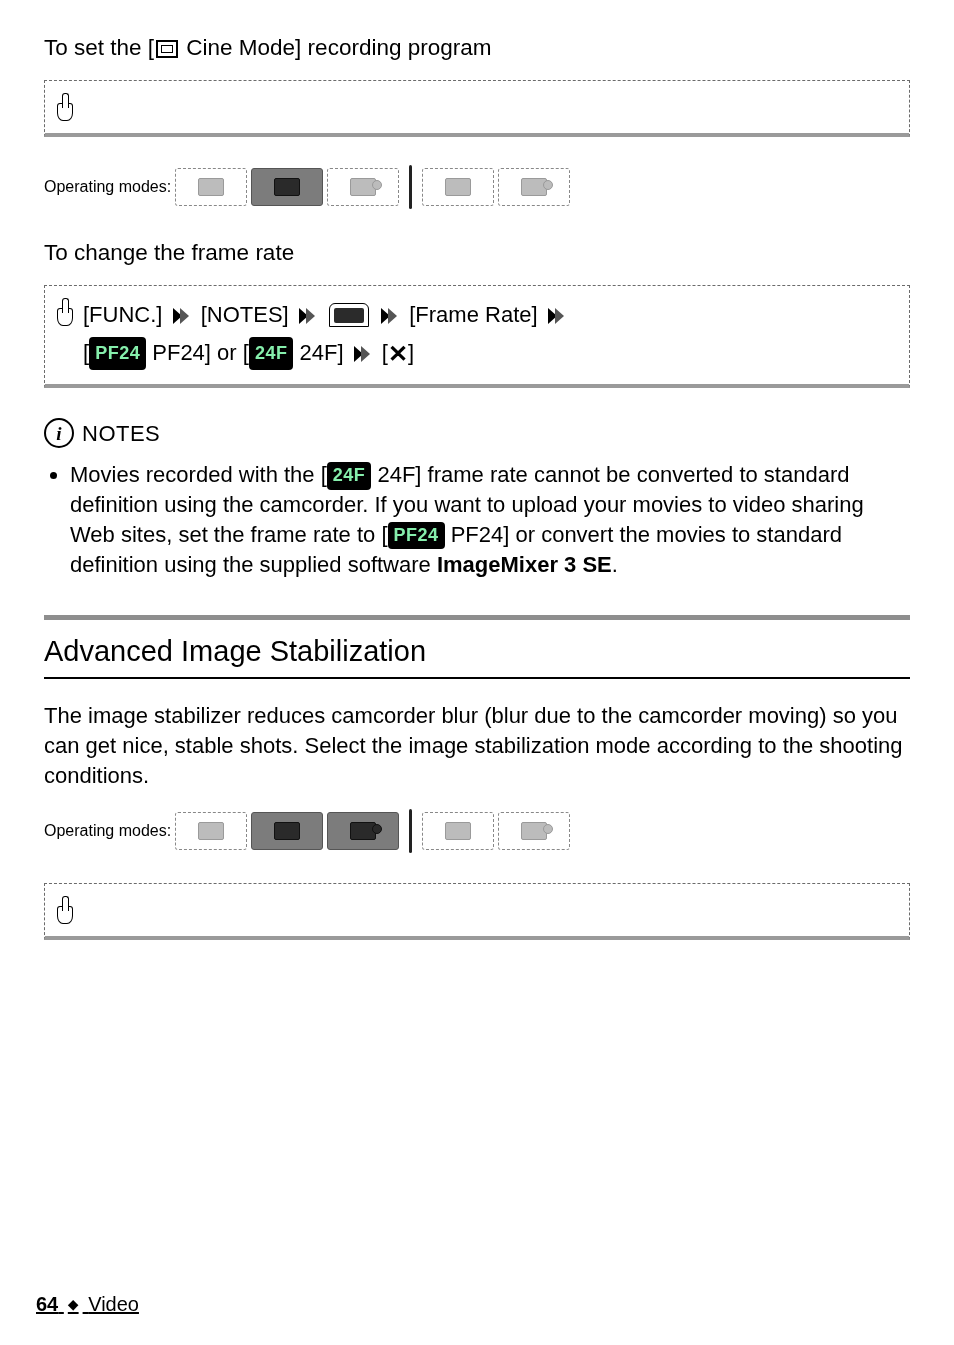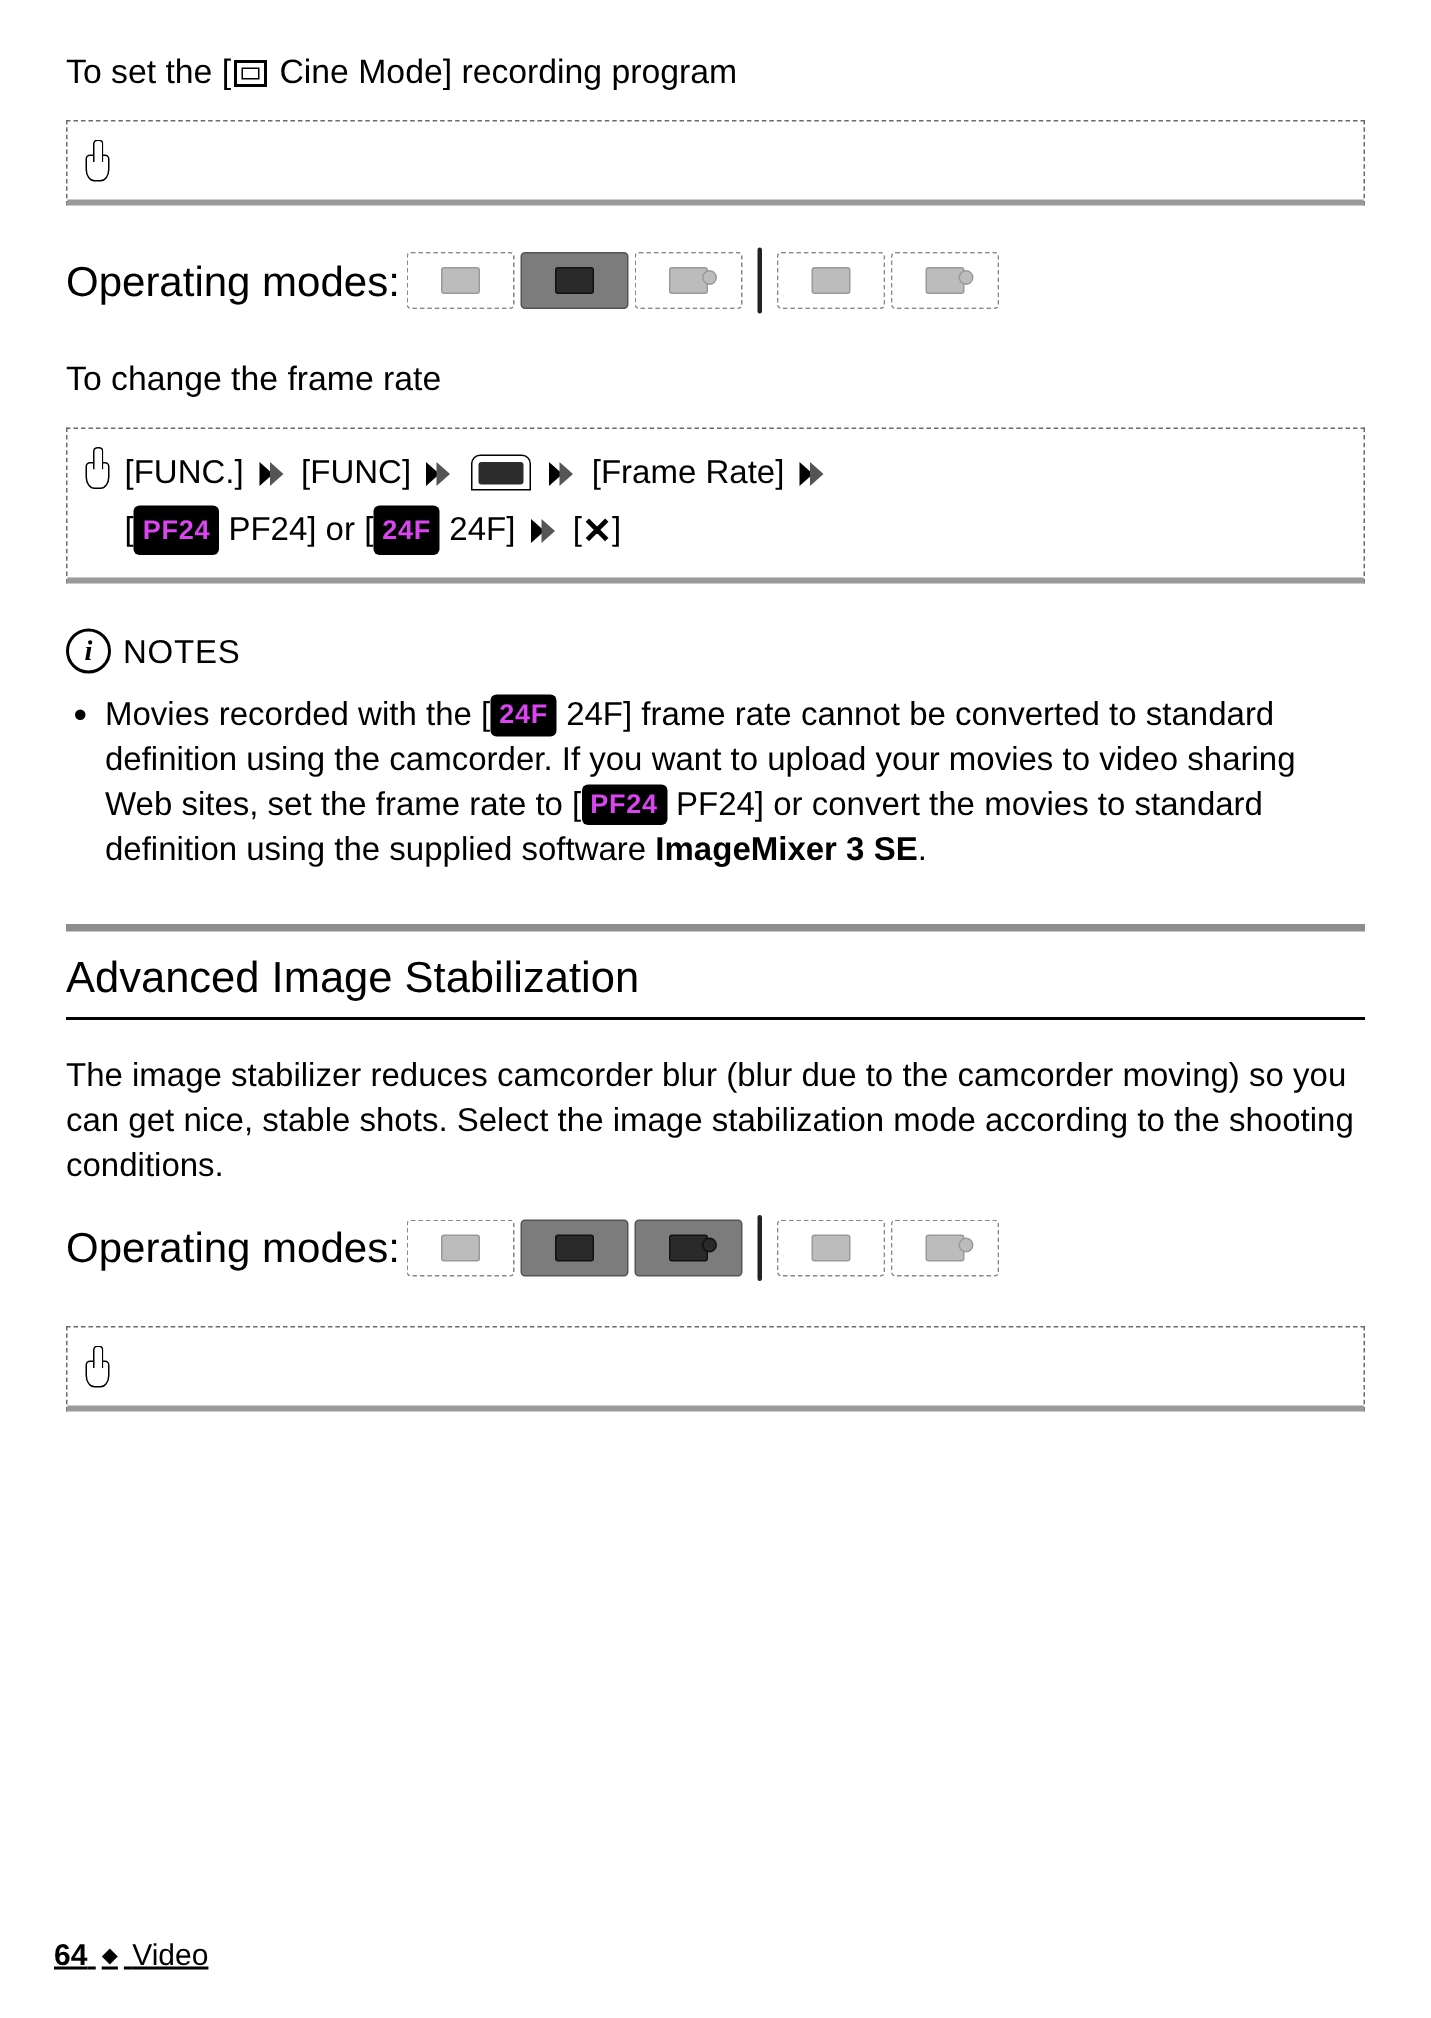--- a/index.html
+++ b/index.html
@@ -73,21 +73,21 @@
   .arrow::after{
     content:""; position:absolute; left:7px; top:0;
     border-style:solid; border-width:8px 0 8px 9px;
     border-color:transparent transparent transparent #555;
   }
 
   .close-x { font-weight:bold; font-size:24px; vertical-align:-2px; }
 
   .row-modes {
     display:flex; align-items:center; gap:4px;
-    font-size:28px; margin: 6px 0 30px 0;
+    font-size:16px; margin: 6px 0 30px 0;
   }
   .mode-btn {
     display:inline-flex; align-items:center; justify-content:center;
     width:72px; height:38px;
     border:1px dashed #888; border-radius:3px;
     background:#fff;
     position:relative;
   }
   .mode-btn.active { background:#7c7c7c; border:1px solid #555; }
   .mode-sep { width:3px; height:44px; background:#222; border-radius:2px; margin:0 6px; }
@@ -95,21 +95,21 @@
     width:26px; height:18px; background:#bcbcbc; border:1px solid #9a9a9a;
     border-radius:2px;
   }
   .mode-btn.active .mode-glyph { background:#2a2a2a; border-color:#111; }
   .mode-glyph.cam::after{
     content:""; position:absolute; right:16px; top:11px;
     width:8px; height:8px; background:inherit; border:inherit; border-radius:50%;
   }
 
   .pill-dark {
-    display:inline-block; background:#000; color:#d946ef;
+    display:inline-block; background:#000; color:#86efac;
     border-radius:4px; padding:1px 6px 2px 6px;
     font-weight:bold; font-size:18px; letter-spacing:0.5px;
     vertical-align:1px;
   }
 
   .tab-icon {
     display:inline-block; width:40px; height:24px; vertical-align:-5px;
     border:1.5px solid #000; border-radius:6px 6px 0 0;
     position:relative; margin:0 2px;
     background:#fff;
@@ -184,21 +184,21 @@
     </span>
 </div>
 
 <div class="heading-bold">To change the frame rate</div>
 
 <div class="nav-box">
   <span class="hand-icon"></span>
   <span class="content">
     <span>[FUNC.]</span>
     <span class="arrow"></span>
-    <span>[FUNC]</span>
+    <span>[NOTES]</span>
     <span class="arrow"></span>
     <span class="tab-icon"></span>
     <span class="arrow"></span>
     <span>[Frame Rate]</span>
     <span class="arrow"></span>
     <br>
     <span>[</span><span class="pill-dark">PF24</span><span> PF24] or [</span><span class="pill-dark">24F</span><span> 24F]</span>
     <span class="arrow"></span>
     <span>[<span class="close-x">✕</span>]</span>
   </span>

